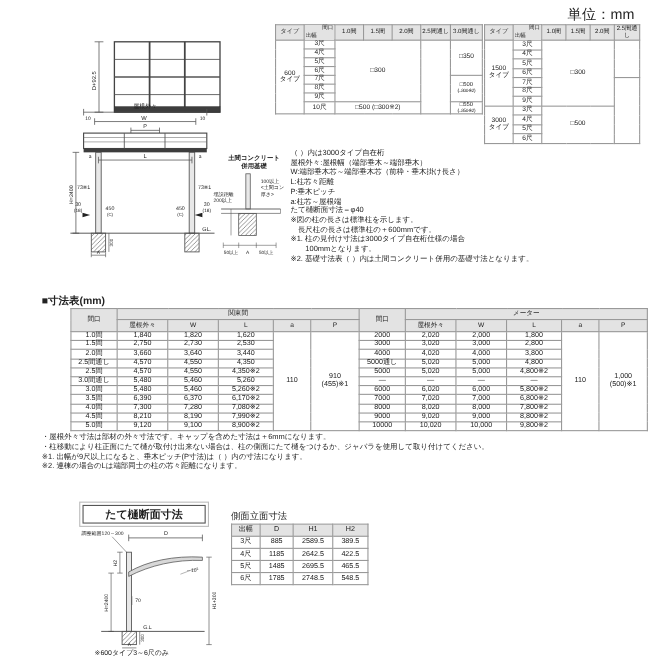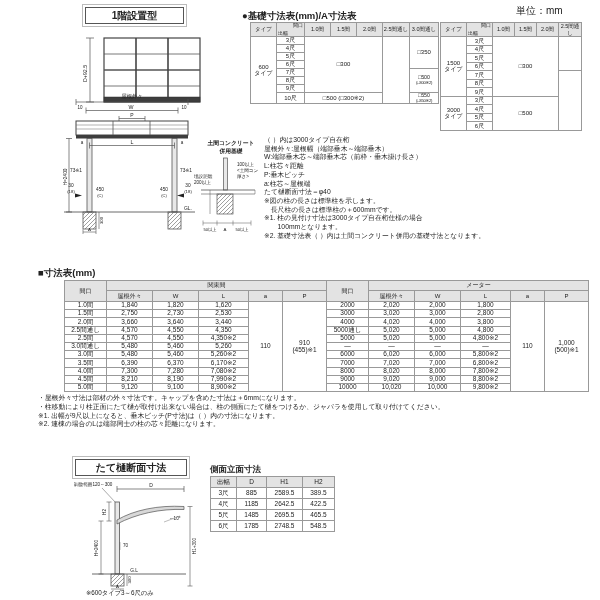--- a/index.html
+++ b/index.html
@@ -3,22 +3,22 @@
 <meta charset="utf-8">
 <style>
   html,body{margin:0;padding:0;background:#fff;}
   #page{position:relative;width:600px;height:600px;background:#fff;overflow:hidden;
         font-family:"Liberation Sans","DejaVu Sans",sans-serif;color:#222;}
   .abs{position:absolute;}
   .titlebox{border:1px solid #555;box-shadow:0 0 0 2px #fff,0 0 0 3px #bbb;
             display:flex;align-items:center;justify-content:center;
             font-weight:bold;font-size:10px;background:#fff;}
   .heading{font-weight:bold;font-size:9.5px;}
-  .small-heading{font-weight:bold;font-size:8.5px;text-align:right;}
-  .unit{font-size:10px;}
+  .small-heading{font-weight:normal;font-size:8.5px;text-align:right;}
+  .unit{font-size:13px;}
   table{border-collapse:collapse;table-layout:fixed;background:#fff;}
   td{border:1px solid #999;text-align:center;vertical-align:middle;padding:0;
      overflow:visible;white-space:nowrap;line-height:1.05;}
   .ftable{border:1px solid #666;}
   .ftable td{font-size:6px;}
   .ftable td.h{background:#e3e3e3;font-size:5.5px;white-space:normal;line-height:1.1;}
   .ftable tr.hr{height:14px;}
   .ftable tr.r{height:8px;}
   .ftable2 tr.r{height:8.5px;}
   .tiny2{font-size:4.3px;letter-spacing:-0.3px;}
@@ -40,23 +40,20 @@
   .noteline{font-size:6.8px;line-height:8.7px;white-space:nowrap;}
   .notes2 .noteline{line-height:8.8px;}
   .bottomnote{font-size:6.3px;}
   svg text{font-family:"Liberation Sans","DejaVu Sans",sans-serif;fill:#222;}
 </style>
 </head>
 <body>
 
 <div id="page">
 
-  <div class="abs titlebox" style="left:85px;top:7px;width:97px;height:15px;">
-    <span>1階設置型</span>
-  </div>
 
   <svg class="abs" style="left:80px;top:30px;" width="125" height="80" viewBox="0 0 125 80">
     <g>
       <line x1="10" y1="8" x2="10" y2="72" stroke="#555" stroke-width="0.7"></line>
       <line x1="6" y1="8" x2="14" y2="8" stroke="#555" stroke-width="0.7"></line>
       <line x1="6" y1="72" x2="14" y2="72" stroke="#555" stroke-width="0.7"></line>
       <text transform="rotate(-90 7 52)" x="7" y="52" font-size="5.3">D+92.5</text>
     </g>
     <g>
       <rect x="24" y="8" width="96" height="64" fill="#fff" stroke="#444" stroke-width="1.2"></rect>
@@ -64,21 +61,20 @@
       <line x1="24" y1="40" x2="120" y2="40" stroke="#555" stroke-width="1.4"></line>
       <line x1="24" y1="56" x2="120" y2="56" stroke="#555" stroke-width="0.8"></line>
       <line x1="56" y1="8" x2="56" y2="72" stroke="#444" stroke-width="1.6"></line>
       <line x1="88" y1="8" x2="88" y2="72" stroke="#444" stroke-width="1.6"></line>
       <rect x="24" y="67" width="96" height="5" fill="#3d3d3d" stroke="#333" stroke-width="0.5"></rect>
     </g>
   </svg>
 
   <div class="abs unit" style="left:516px;top:4px;">単位：mm</div>
 
-  <div class="abs heading" style="left:242px;top:10px;">●基礎寸法表(mm)/A寸法表</div>
 
   <table class="abs ftable" style="left:250px;top:22px;">
     <colgroup>
         <col style="width:26px">
         <col style="width:28px">
         <col style="width:26px">
         <col style="width:26px">
         <col style="width:26px">
         <col style="width:27px">
         <col style="width:29px">

